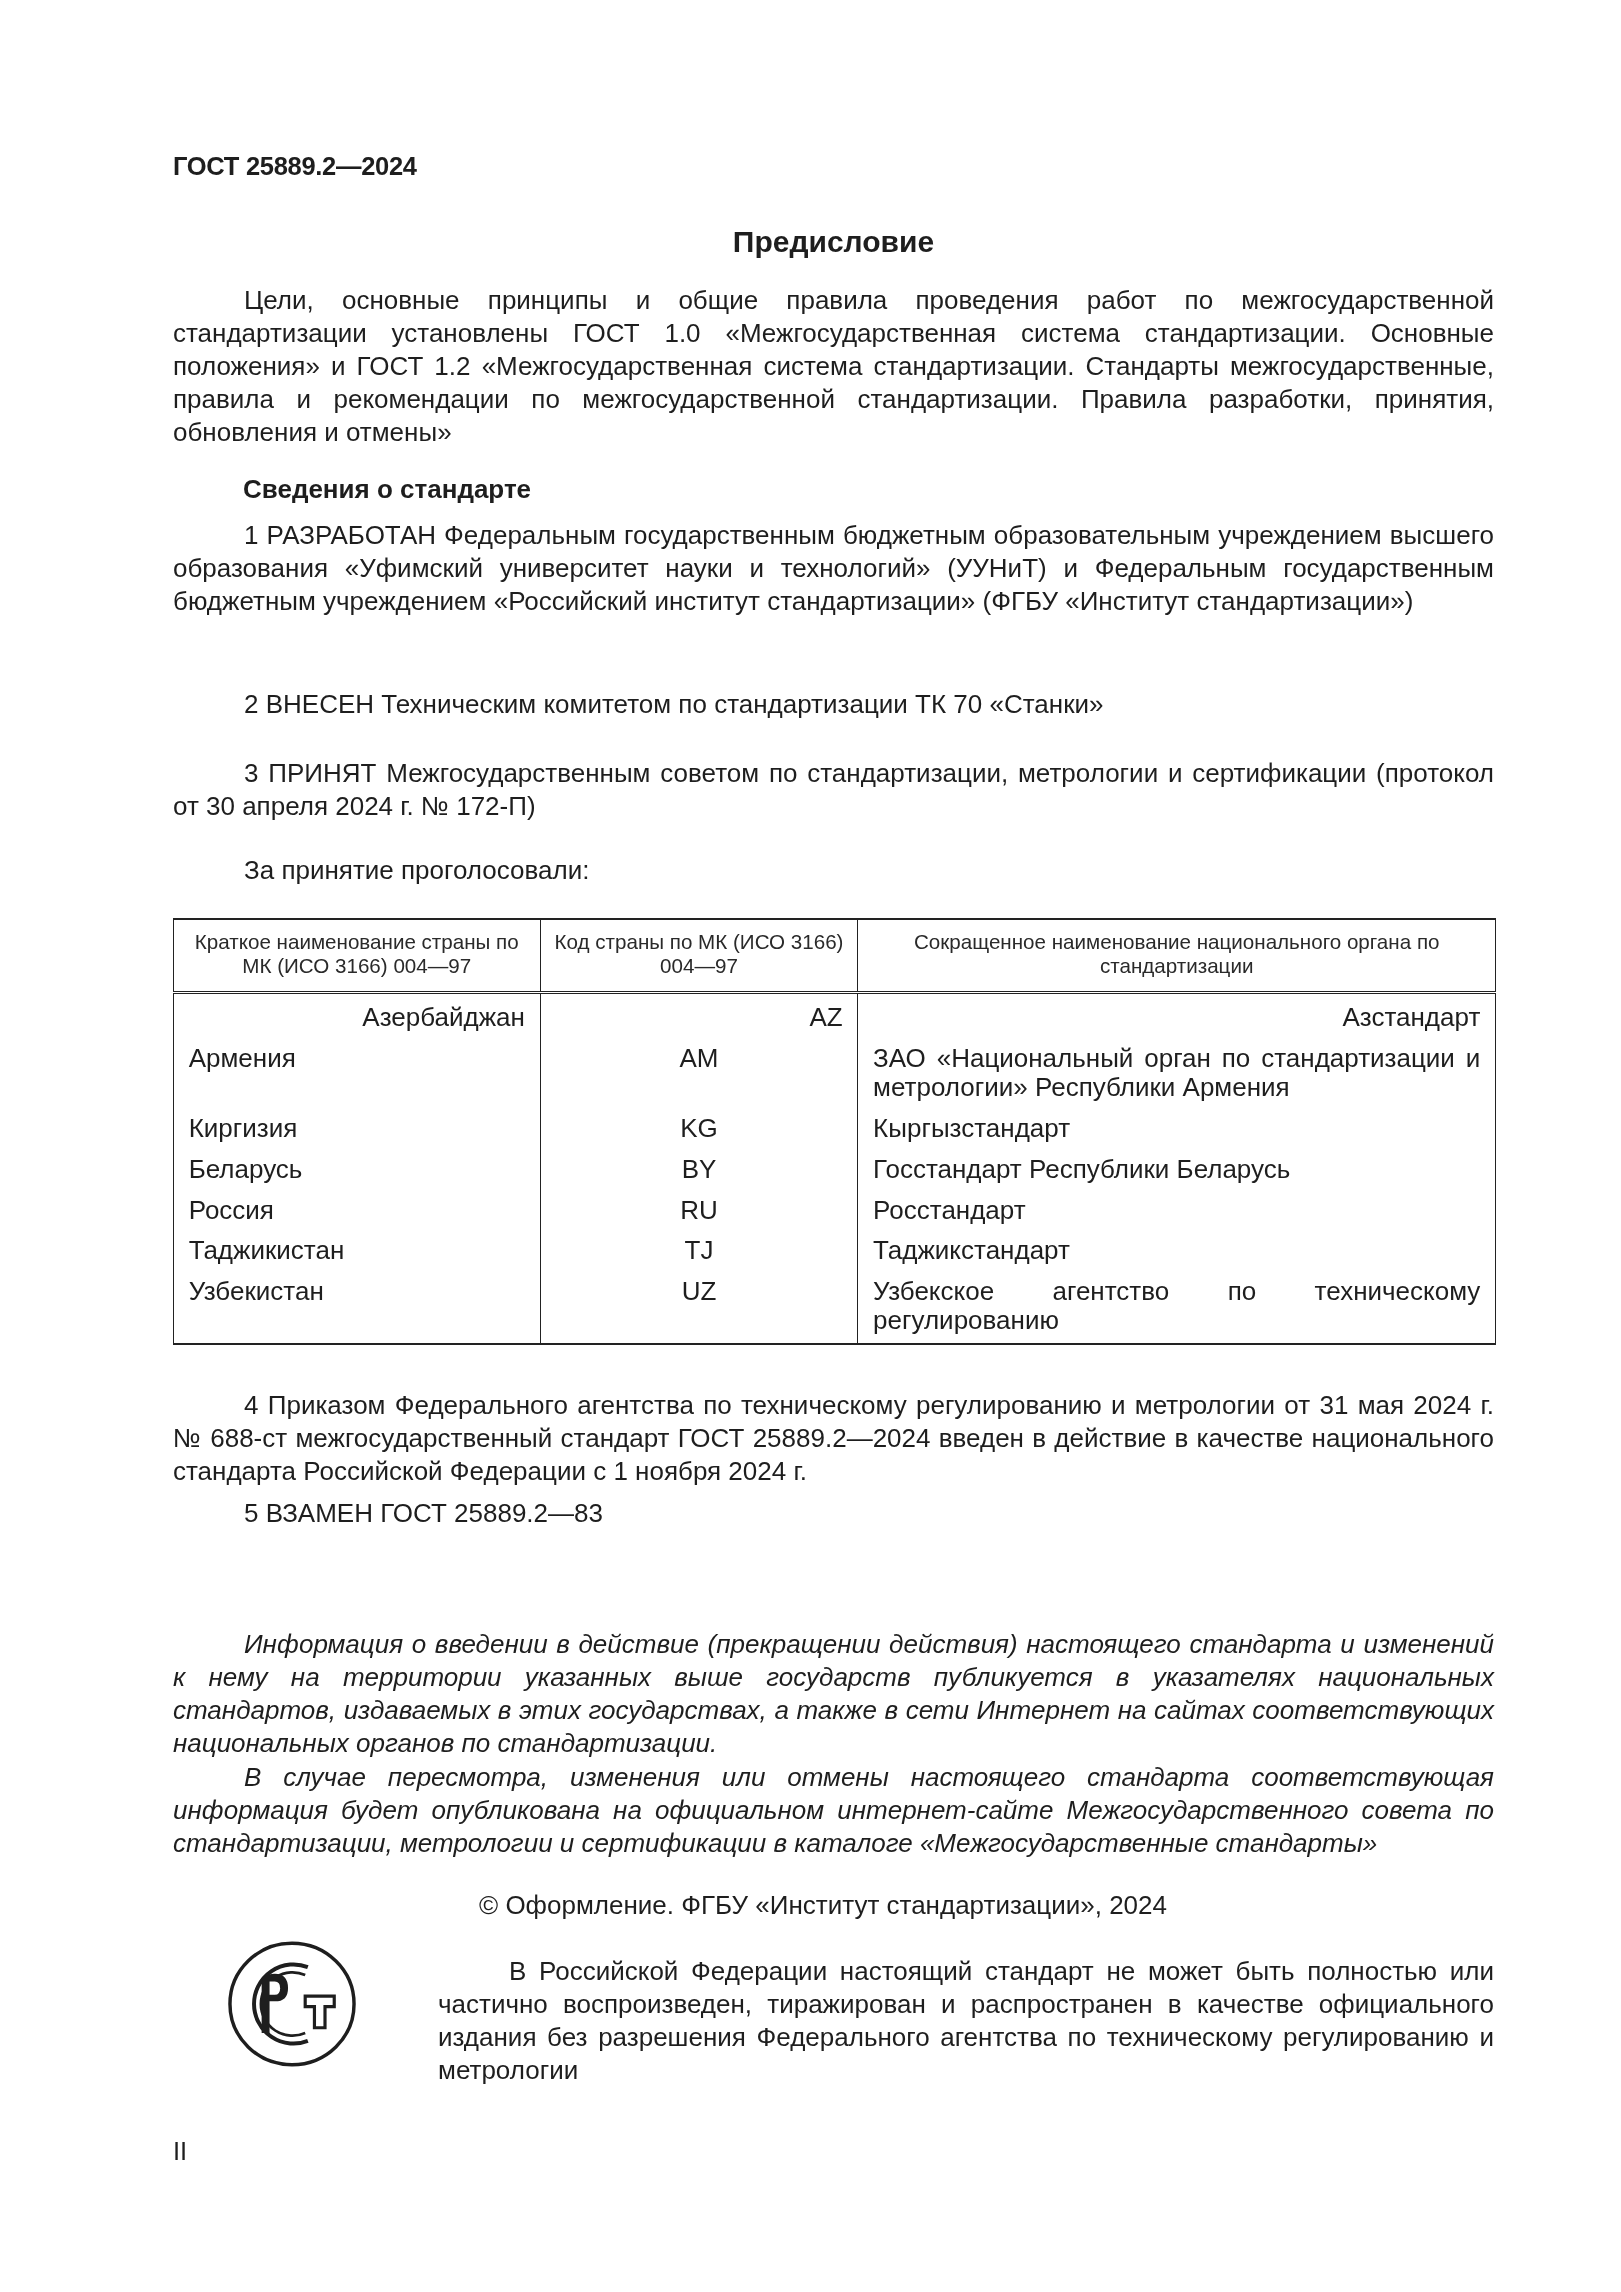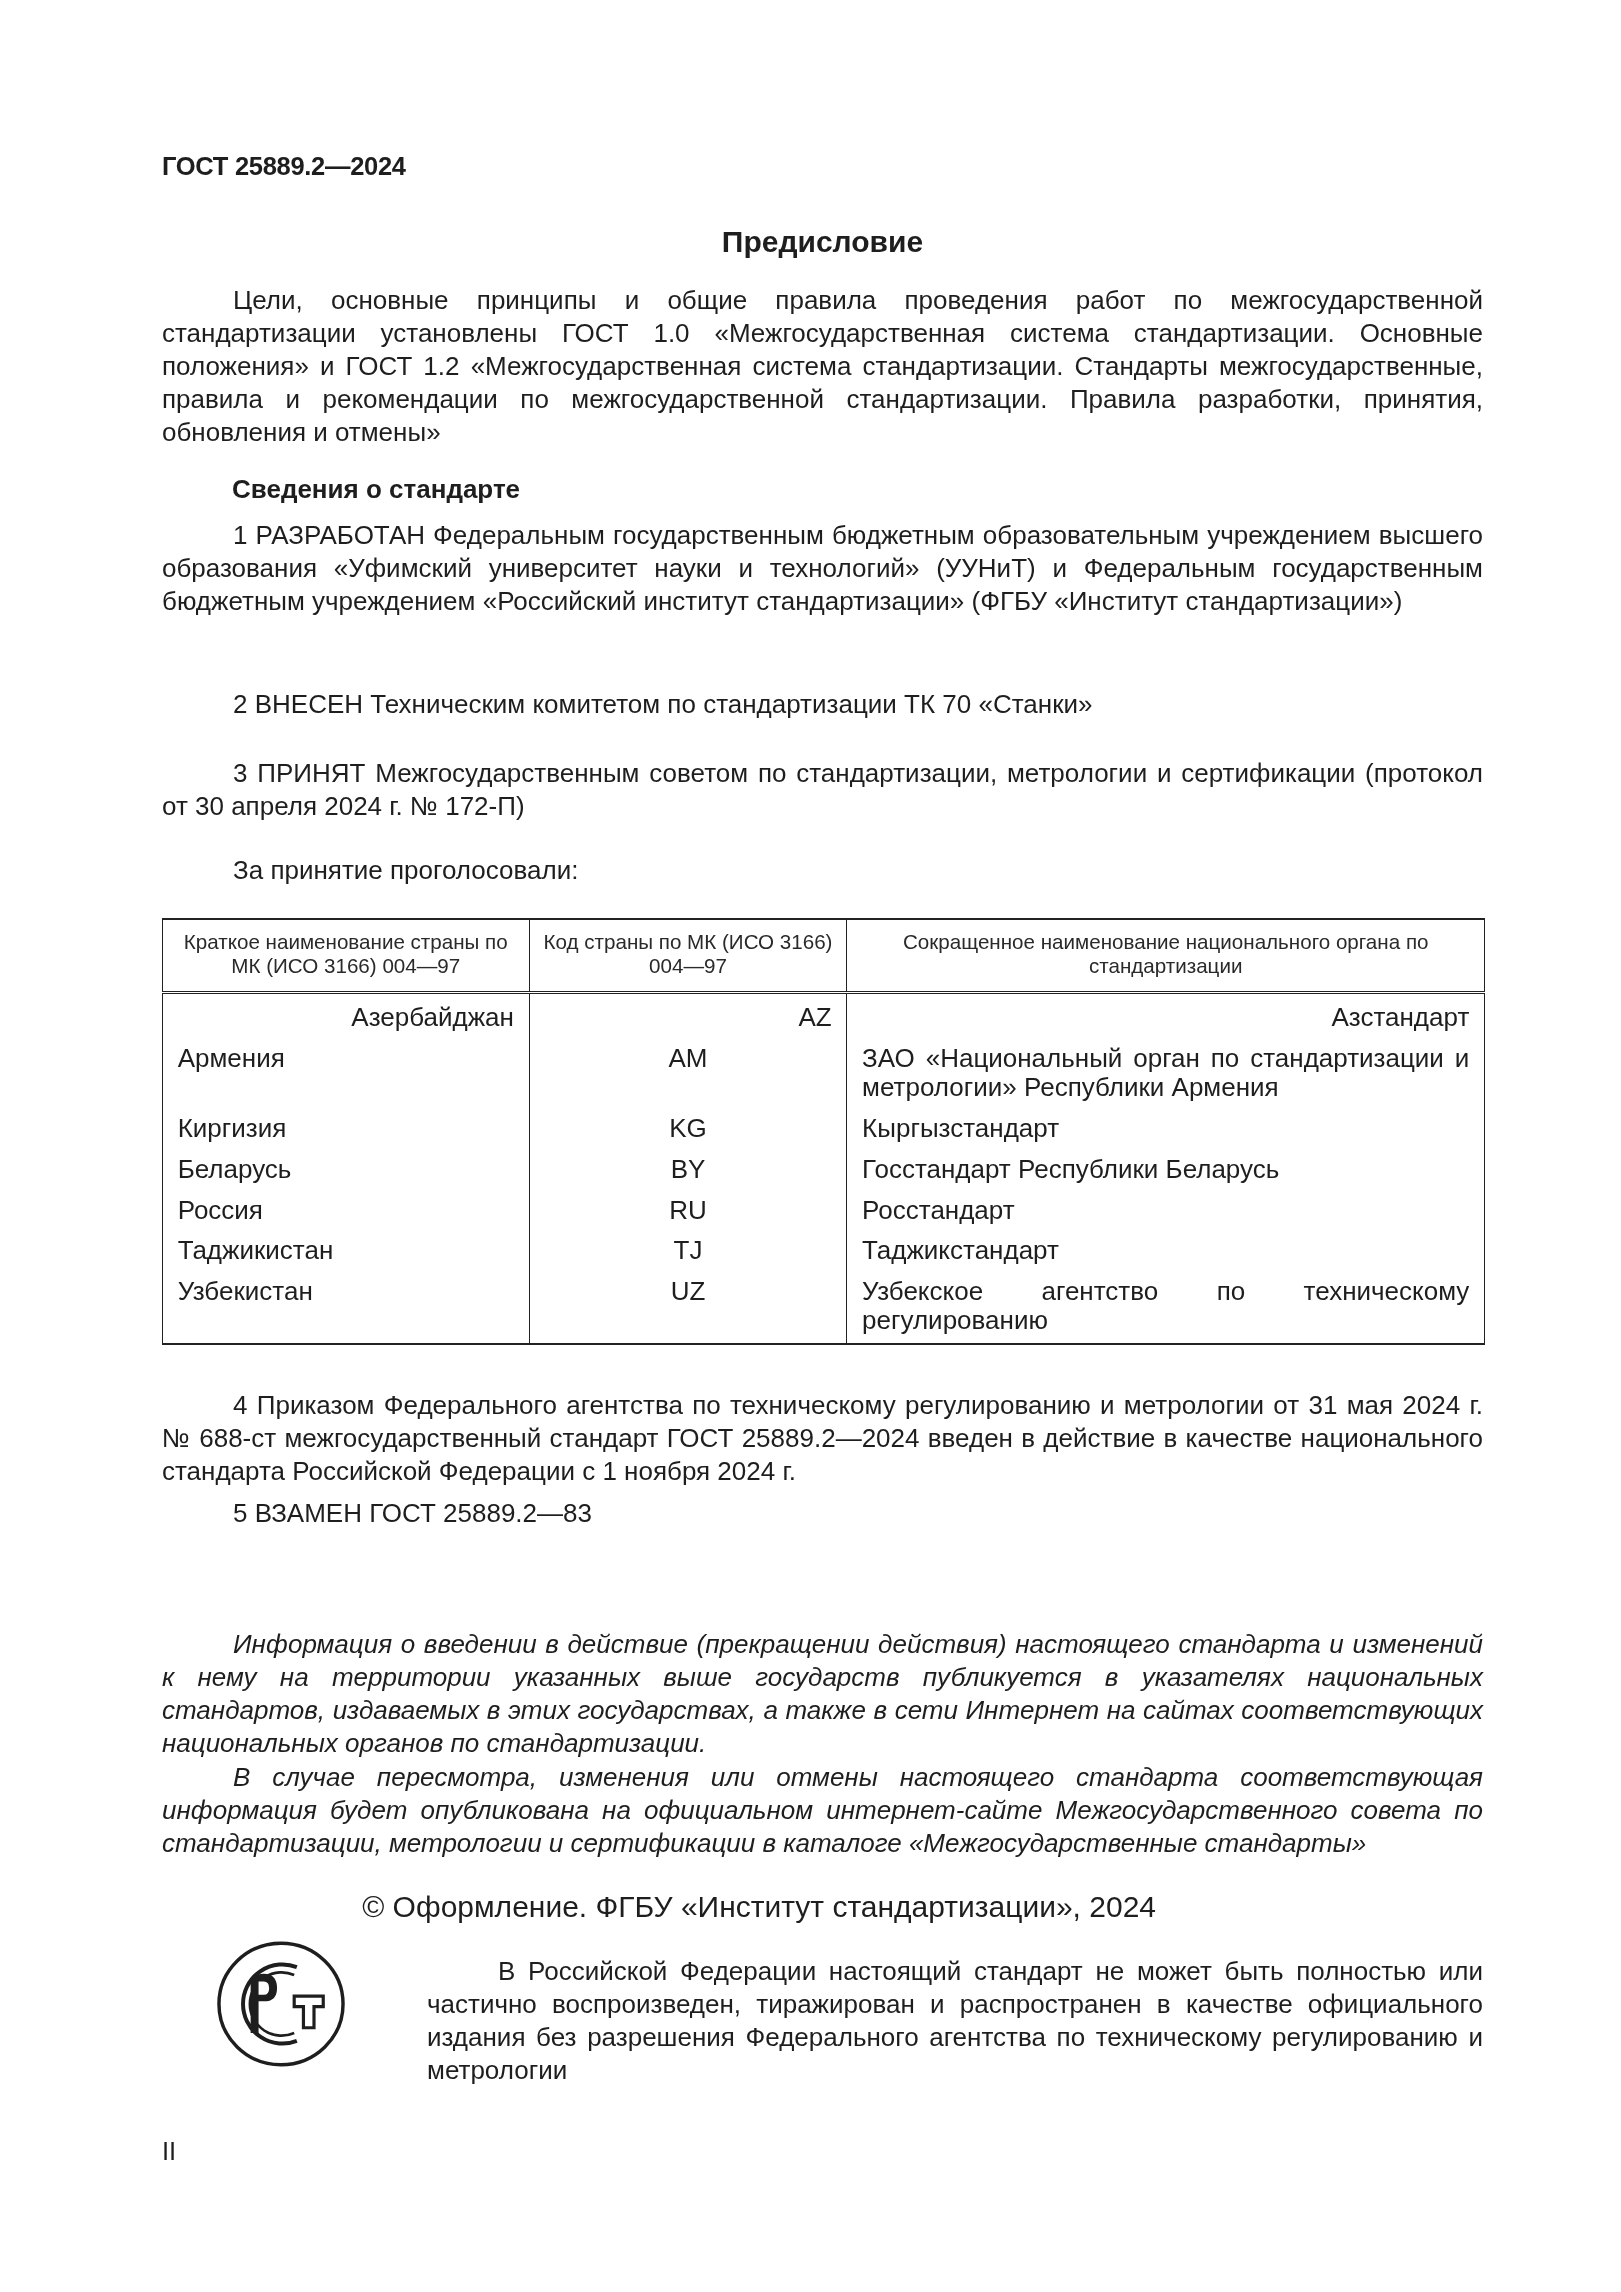--- a/index.html
+++ b/index.html
@@ -1,18 +1,18 @@
 <!DOCTYPE html>
 <html><head>
 <meta charset="utf-8">
 <style>
   html, body { margin: 0; padding: 0; background: #ffffff; }
   body { width: 1621px; height: 2293px; position: relative; overflow: hidden;
          font-family: "Liberation Sans", sans-serif; color: #1e1e1e; }
-  .page { position: absolute; left: 4px; top: 0; width: 1294px; height: 2293px; }
+  .page { position: absolute; left: 15px; top: 0; width: 1294px; height: 2293px; }
   .abs { position: absolute; }
   .doc-code { left: 158px; top: 152px; font-size: 25.5px; font-weight: bold; letter-spacing: -0.3px; }
   .title { left: 158px; width: 1321px; top: 225px; text-align: center; font-size: 30px; font-weight: bold; }
   .para { left: 158px; width: 1321px; font-size: 26px; line-height: 33px; text-align: justify; }
   .para .ind { display: inline-block; width: 71px; }
   .bold-head { left: 228px; font-size: 26px; font-weight: bold; }
   .italic { font-style: italic; }
 
   table.vote { position: absolute; left: 158px; top: 890px; width: 1323px; border-collapse: collapse;
                font-size: 26px; margin-top: 28px; }
@@ -21,21 +21,21 @@
   table.vote thead tr { border-top: 2.9px solid #222; border-bottom: 3.9px double #222; }
   table.vote td { padding: 5.9px 14.7px; vertical-align: top; line-height: 29px;
                   border-left: 1.5px solid #222; border-right: 1.5px solid #222; }
   table.vote tbody tr:first-child td { padding-top: 9.8px; text-align: right; }
   table.vote tbody tr:last-child td { padding-bottom: 7.8px; }
   table.vote tbody { border-bottom: 2.9px solid #222; }
   table.vote td.code { text-align: center; }
   table.vote td.org { text-align: justify; }
   .col1 { width: 361px; } .col2 { width: 316px; } .col3 { width: 647px; }
 
-  .copyright { right: 142px; top: 1890px; font-size: 30px; }
+  .copyright { right: 142px; top: 1890px; font-size: 26px; }
   .logo { left: 211px; top: 1938px; width: 132px; height: 132px; }
   .rights { left: 423px; width: 1056px; top: 1955px; font-size: 26px; line-height: 33px; text-align: justify; }
   .rights .ind { display: inline-block; width: 71px; }
   .pagenum { left: 158px; top: 2117px; font-size: 25.5px; margin-top: 20px; }
 </style>
 </head>
 <body>
 
 <div class="page">
 

